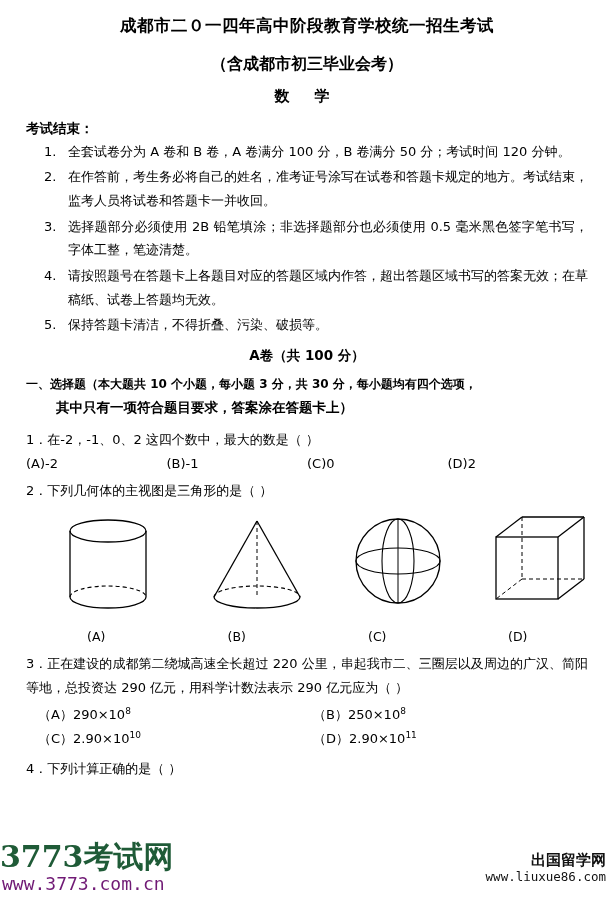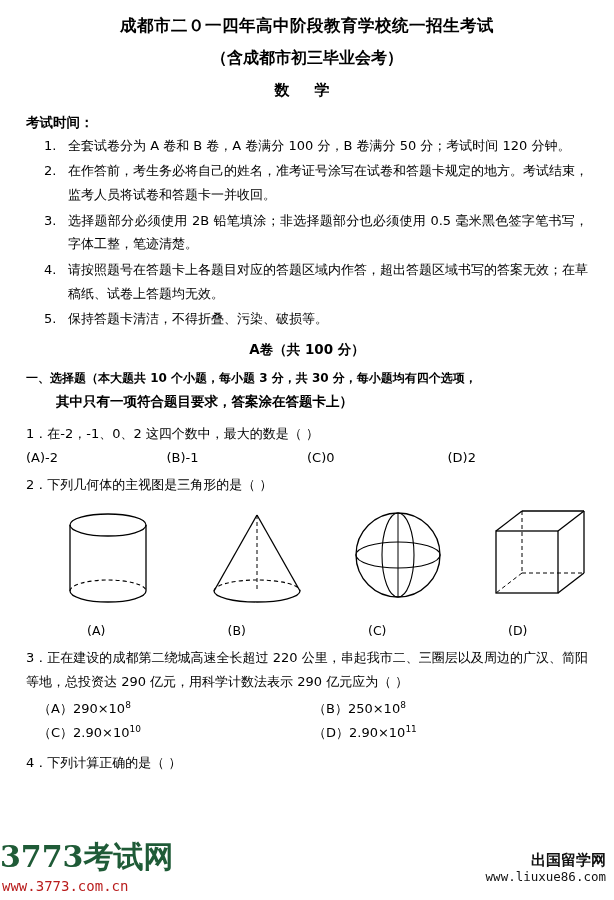--- a/index.html
+++ b/index.html
@@ -29,21 +29,21 @@
     font-size: 16.5px;
     font-weight: bold;
     letter-spacing: 0.5px;
     line-height: 1.5;
     font-family: "DejaVu Serif", "Liberation Serif", serif;
   }
   .title2 {
     text-align: center;
     font-size: 16px;
     font-weight: bold;
-    margin-top: 9px;
+    margin-top: 15px;
     font-family: "DejaVu Serif", "Liberation Serif", serif;
   }
   .subject {
     text-align: center;
     font-size: 15px;
     font-weight: bold;
     margin-top: 12px;
     letter-spacing: 10px;
     font-family: "DejaVu Serif", "Liberation Serif", serif;
   }
@@ -176,21 +176,21 @@
 </style>
 </head>
 <body>
 
 <div class="page">
 
   <div class="title1">成都市二０一四年高中阶段教育学校统一招生考试</div>
   <div class="title2">（含成都市初三毕业会考）</div>
   <div class="subject">数 学</div>
 
-  <div class="notice-head">考试时间：</div>
+  <div class="notice-head">考试结束：</div>
 
   <ul class="note-list">
     <li class="note-item">
       <span class="note-num">1.</span>
       <span class="note-text">全套试卷分为 A 卷和 B 卷，A 卷满分 100 分，B 卷满分 50 分；考试时间 120 分钟。</span>
     </li>
     <li class="note-item">
       <span class="note-num">2.</span>
       <span class="note-text">在作答前，考生务必将自己的姓名，准考证号涂写在试卷和答题卡规定的地方。考试结束，监考人员将试卷和答题卡一并收回。</span>
     </li>
@@ -279,20 +279,20 @@
   <div class="opts-2col">
     <span class="o"><span>（C）2.90×10</span><sup>10</sup></span>
     <span class="o"><span>（D）2.90×10</span><sup>11</sup></span>
   </div>
 
   <div class="q">4．下列计算正确的是（        ）</div>
 
   <div class="watermark-left">
     <span class="num">3773考试网</span>
   </div>
-  <div style="position:absolute;left:2px;bottom:6px;font-size:14px;font-family:'DejaVu Sans Mono','Liberation Mono',monospace;color:#b91c1c;">www.3773.com.cn</div>
+  <div style="position:absolute;left:2px;bottom:6px;font-size:18px;font-family:'DejaVu Sans Mono','Liberation Mono',monospace;color:#701a75;">www.3773.com.cn</div>
 
   <div class="watermark-right">
     <div class="wr1">出国留学网</div>
     <div class="wr2">www.liuxue86.com</div>
   </div>
 
 </div>
 
 </body></html>

